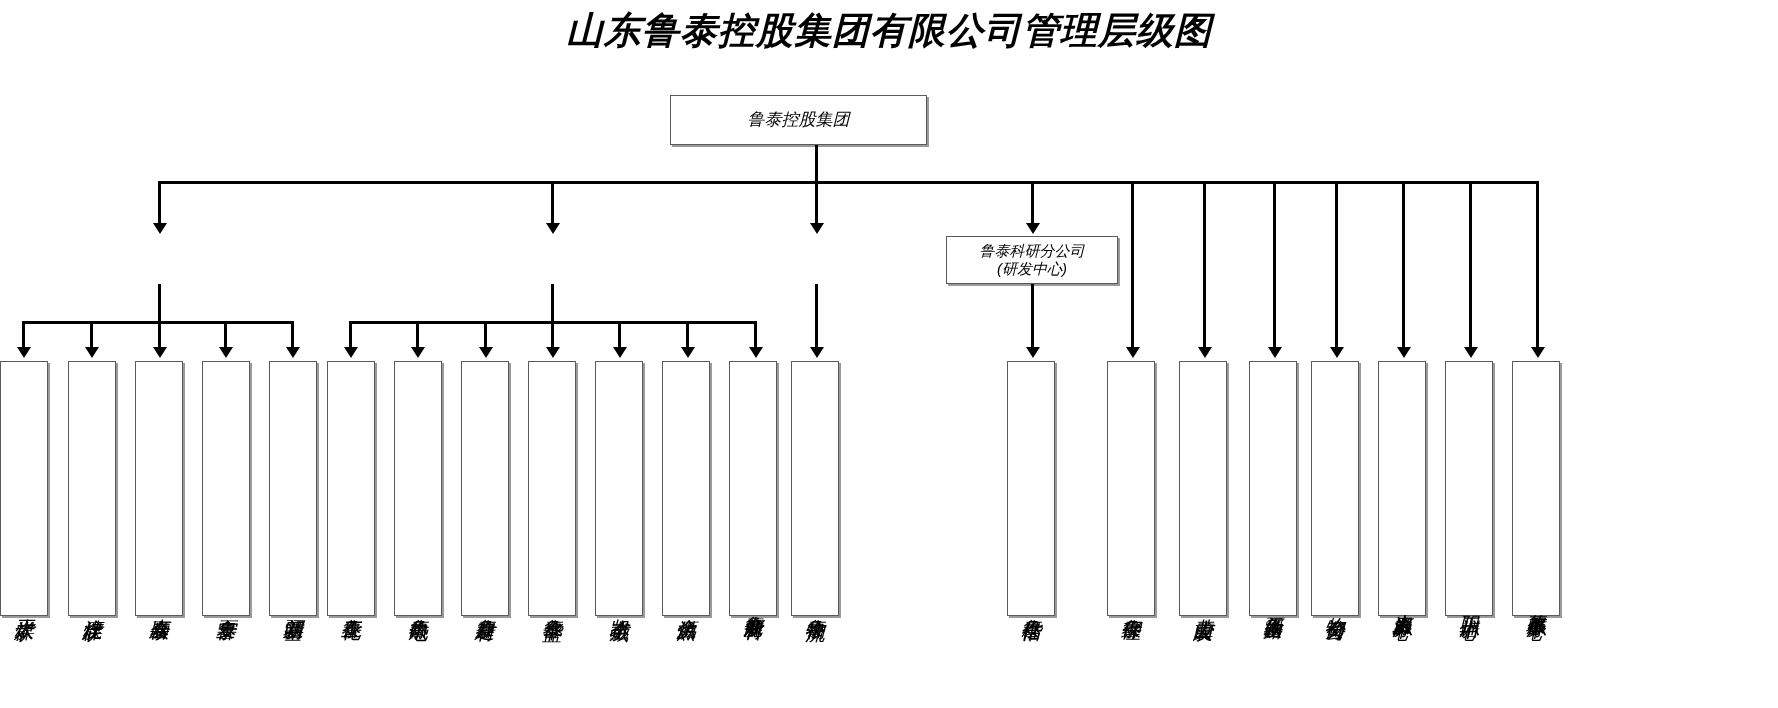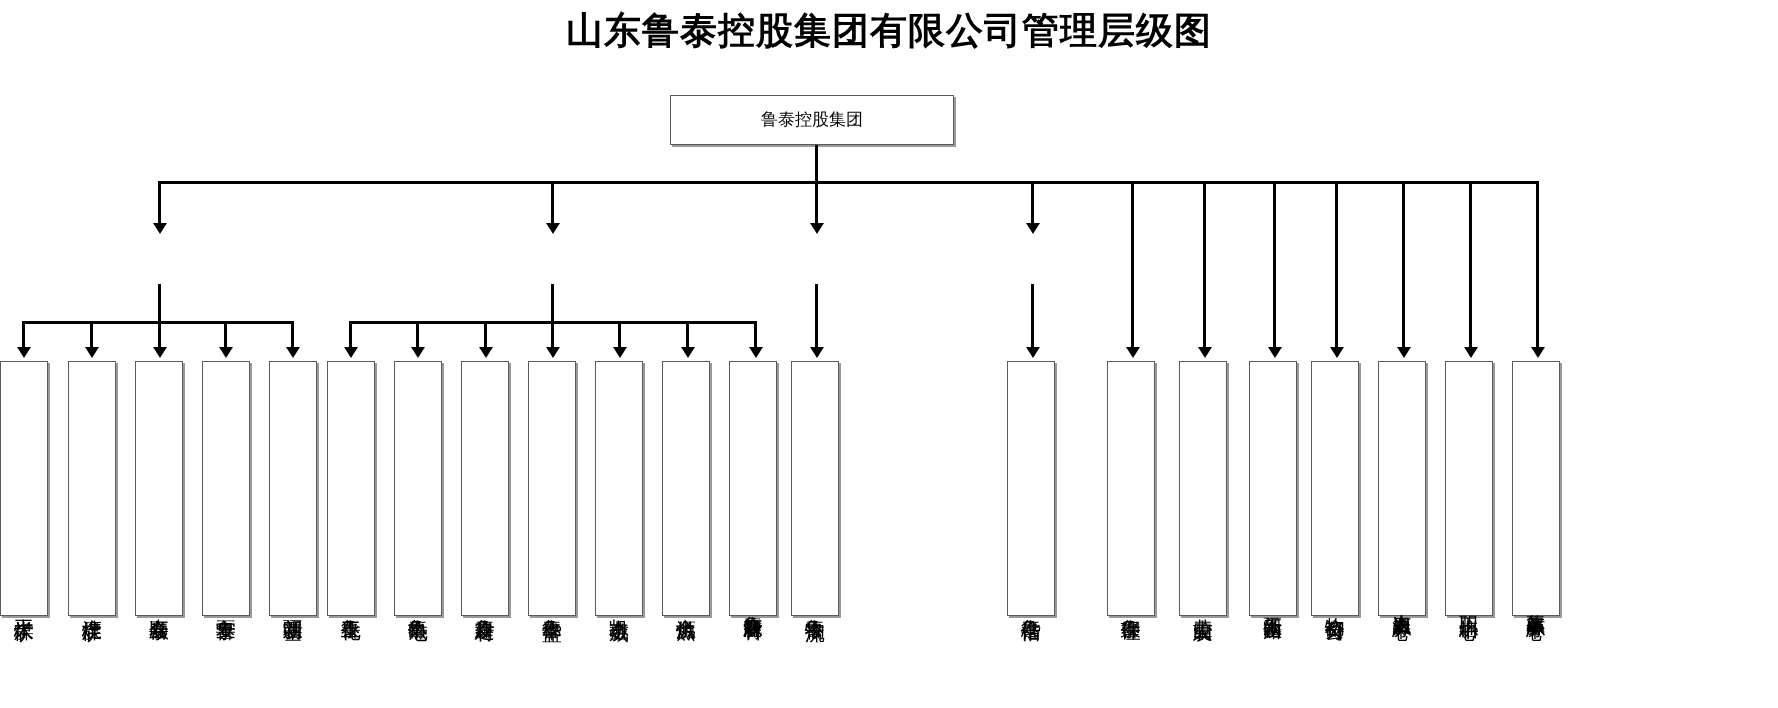--- a/index.html
+++ b/index.html
@@ -8,20 +8,21 @@
     font-family:"Liberation Sans","DejaVu Sans",sans-serif;
     color:#000;
     -webkit-font-smoothing:antialiased;
   }
   #canvas{
     position:relative;
     width:1778px;
     height:708px;
     background:#ffffff;
     overflow:hidden;
+    font-style:italic;
   }
   
   #chart-title{
     position:absolute;
     left:0; top:6px;
     width:1778px;
     text-align:center;
     font-family:"Liberation Serif","DejaVu Serif",serif;
     font-weight:bold;
     font-size:37px;
@@ -93,21 +94,21 @@
     border-top:11px solid #000;
   }
 </style>
 </head>
 <body>
 
 <div id="canvas">
 
   <div id="chart-title">山东鲁泰控股集团有限公司管理层级图</div>
 
-  <div class="node horizontal shadowed" style="left:670px; top:95px; width:284px; height:50px;justify-content:center;">
+  <div class="node horizontal shadowed" style="left:670px; top:95px; width:257px; height:50px;justify-content:center;">
     <span class="label">鲁泰控股集团</span>
   </div>
 
   <div class="vline" style="left:815px; top:145px; height:36px;"></div>
 
   <div class="hline" style="left:158px; top:181px; width:1378px;"></div>
 
   <div class="vline" style="left:158px; top:181px; height:42px;"></div>
   <div class="arrow" style="left:153px; top:223px;"></div>
 
@@ -116,20 +117,24 @@
 
   <div class="vline" style="left:815px; top:181px; height:42px;"></div>
   <div class="arrow" style="left:810px; top:223px;"></div>
 
   <div class="vline" style="left:1031px; top:181px; height:42px;"></div>
   <div class="arrow" style="left:1026px; top:223px;"></div>
 
 
 
 
+  <div class="node horizontal shadowed two-line" style="left:946px; top:236px; width:172px; height:48px;">
+    <span class="label">鲁泰科研分公司
+(研发中心)</span>
+  </div>
 
   <div class="vline" style="left:158px; top:284px; height:37px;"></div>
   <div class="hline" style="left:22px; top:321px; width:269px;"></div>
 
   <div class="vline" style="left:22px; top:321px; height:26px;"></div>
   <div class="arrow" style="left:17px; top:347px;"></div>
   <div class="vline" style="left:90px; top:321px; height:26px;"></div>
   <div class="arrow" style="left:85px; top:347px;"></div>
   <div class="vline" style="left:158px; top:321px; height:26px;"></div>
   <div class="arrow" style="left:153px; top:347px;"></div>

